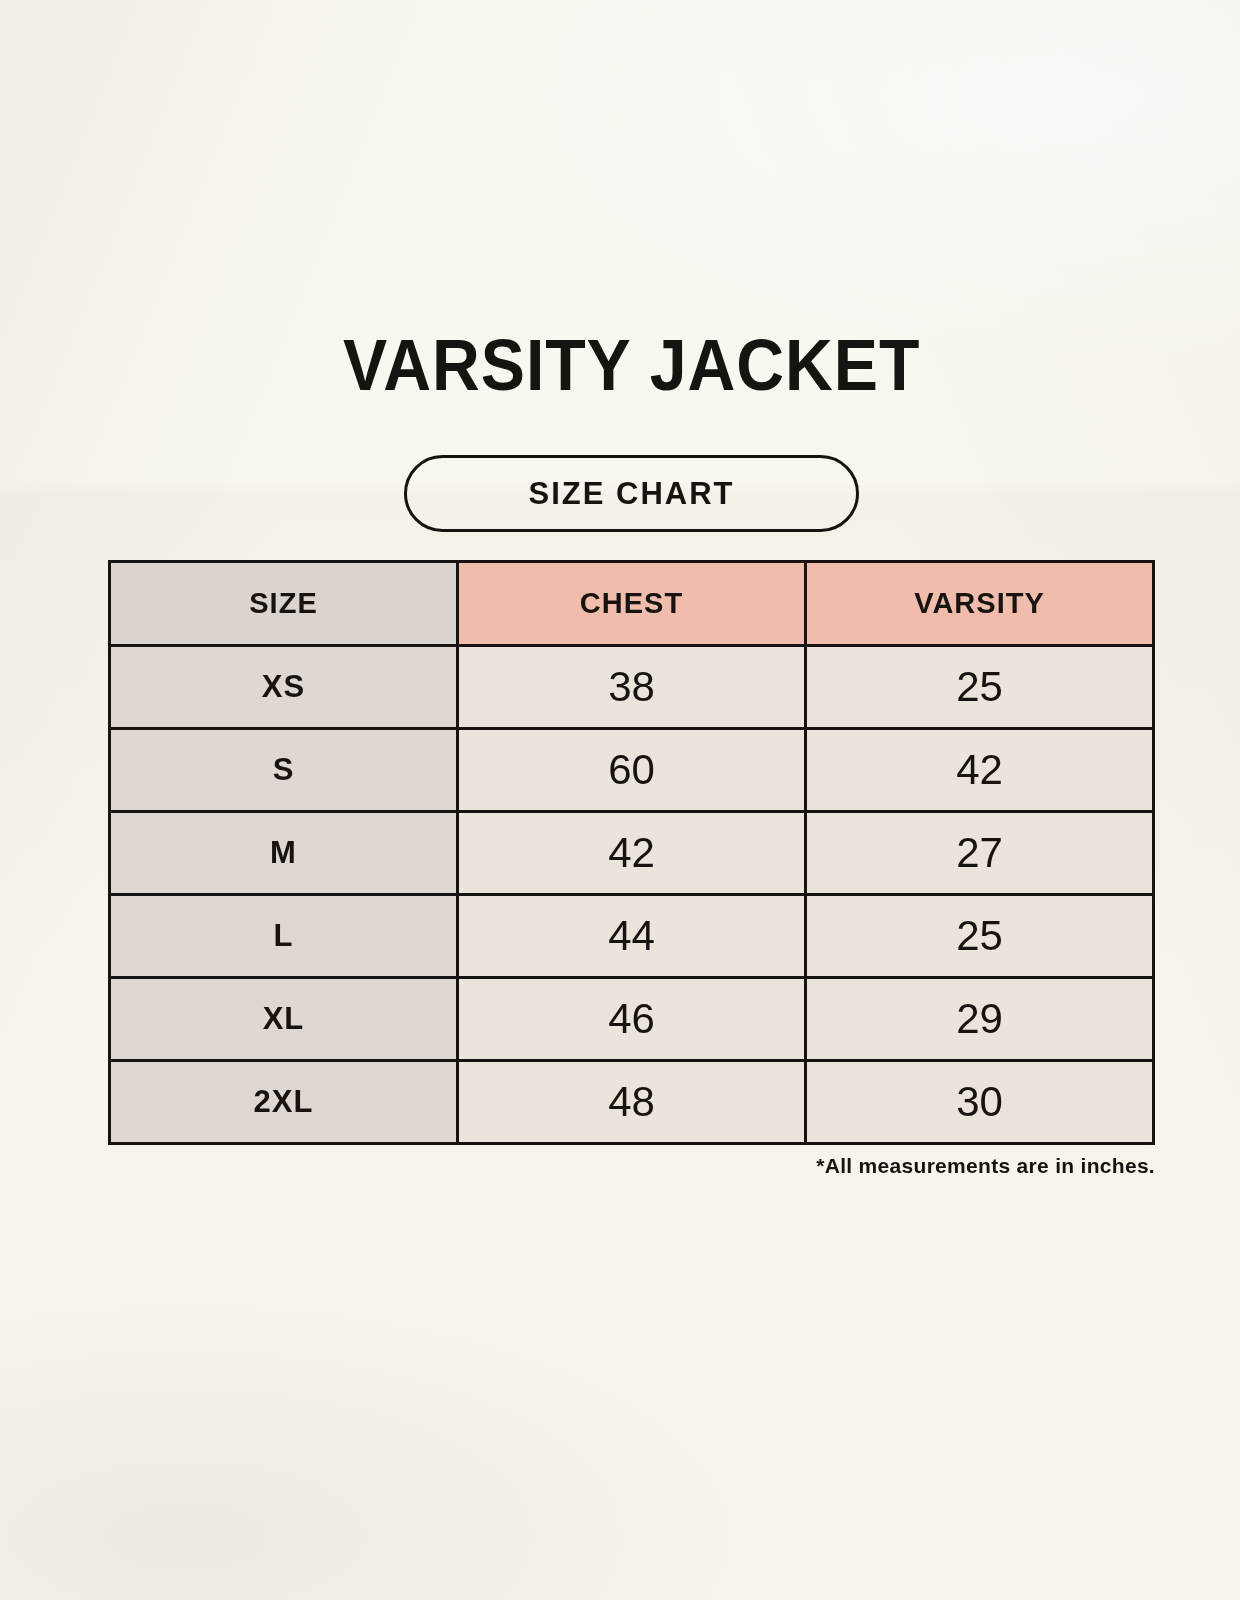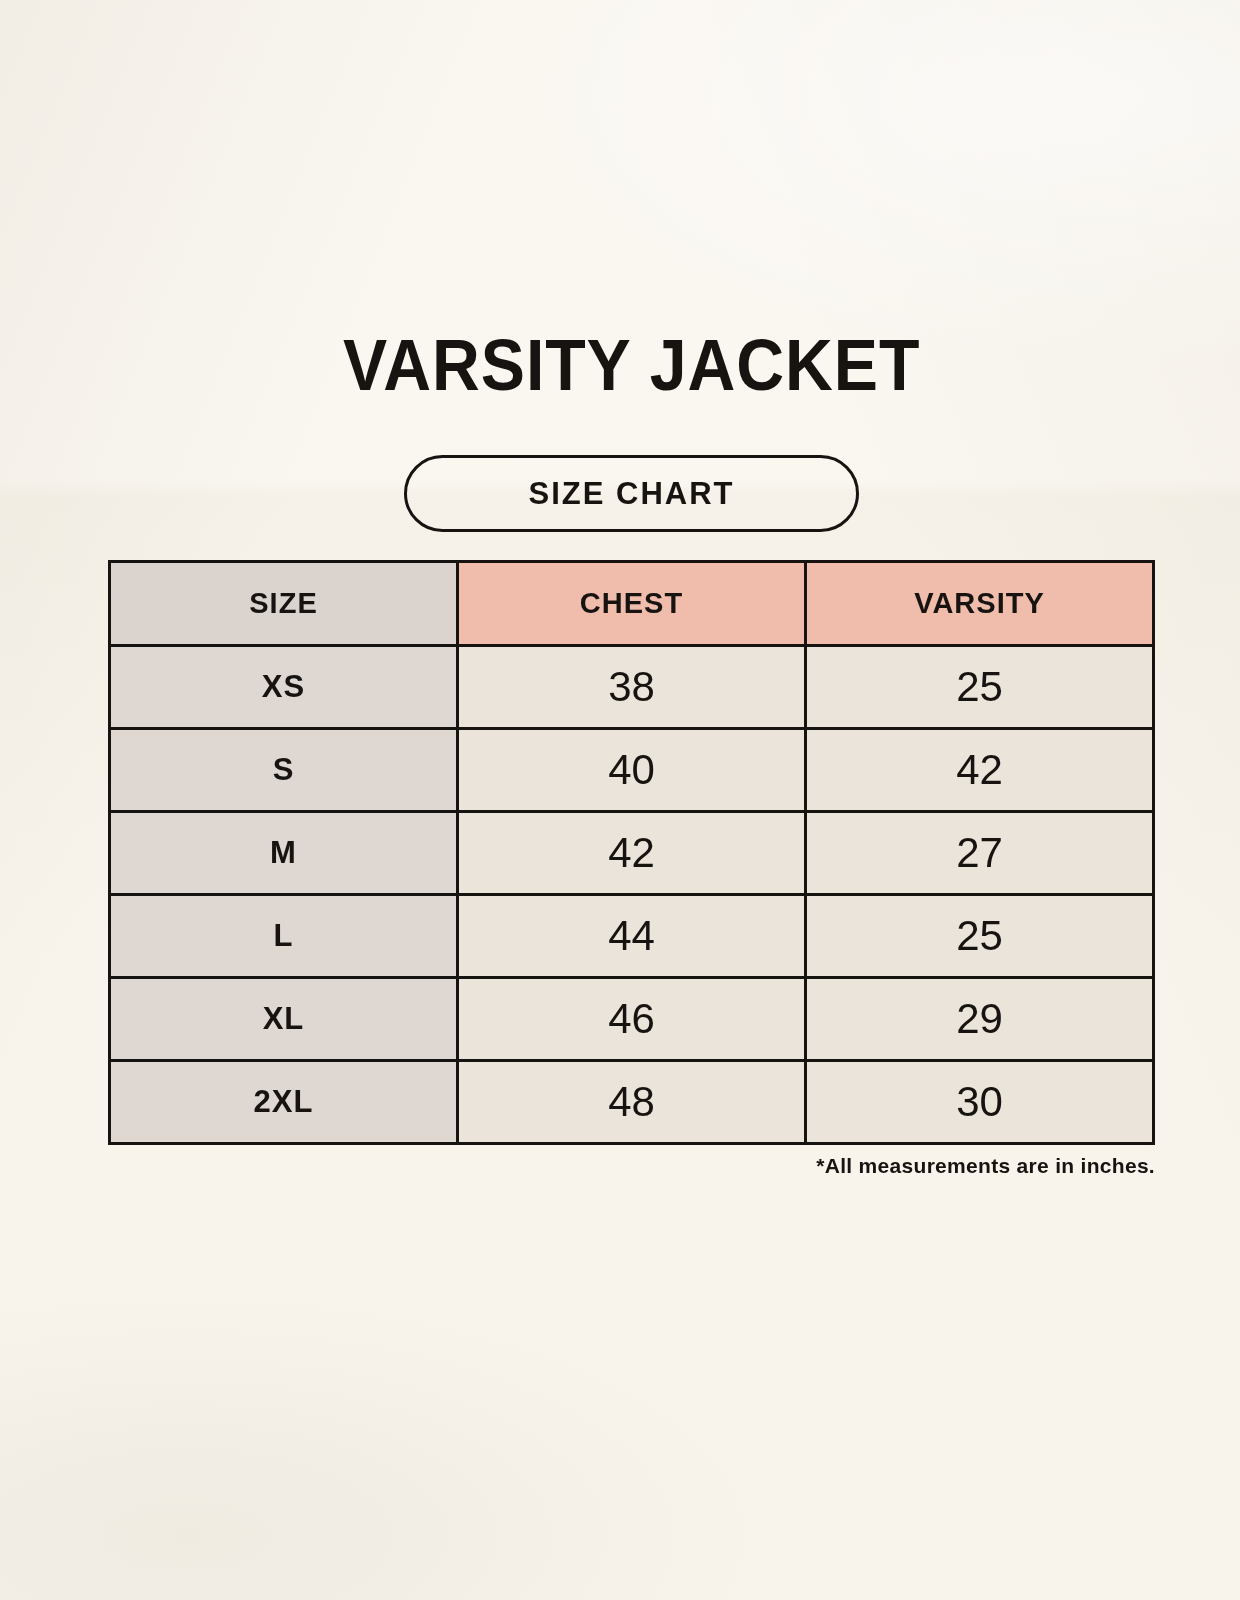--- a/index.html
+++ b/index.html
@@ -122,21 +122,21 @@
         </tr>
       </thead>
       <tbody>
         <tr>
           <td class="size-cell">XS</td>
           <td>38</td>
           <td>25</td>
         </tr>
         <tr>
           <td class="size-cell">S</td>
-          <td>40</td>
+          <td>60</td>
           <td>42</td>
         </tr>
         <tr>
           <td class="size-cell">M</td>
           <td>42</td>
           <td>27</td>
         </tr>
         <tr>
           <td class="size-cell">L</td>
           <td>44</td>

